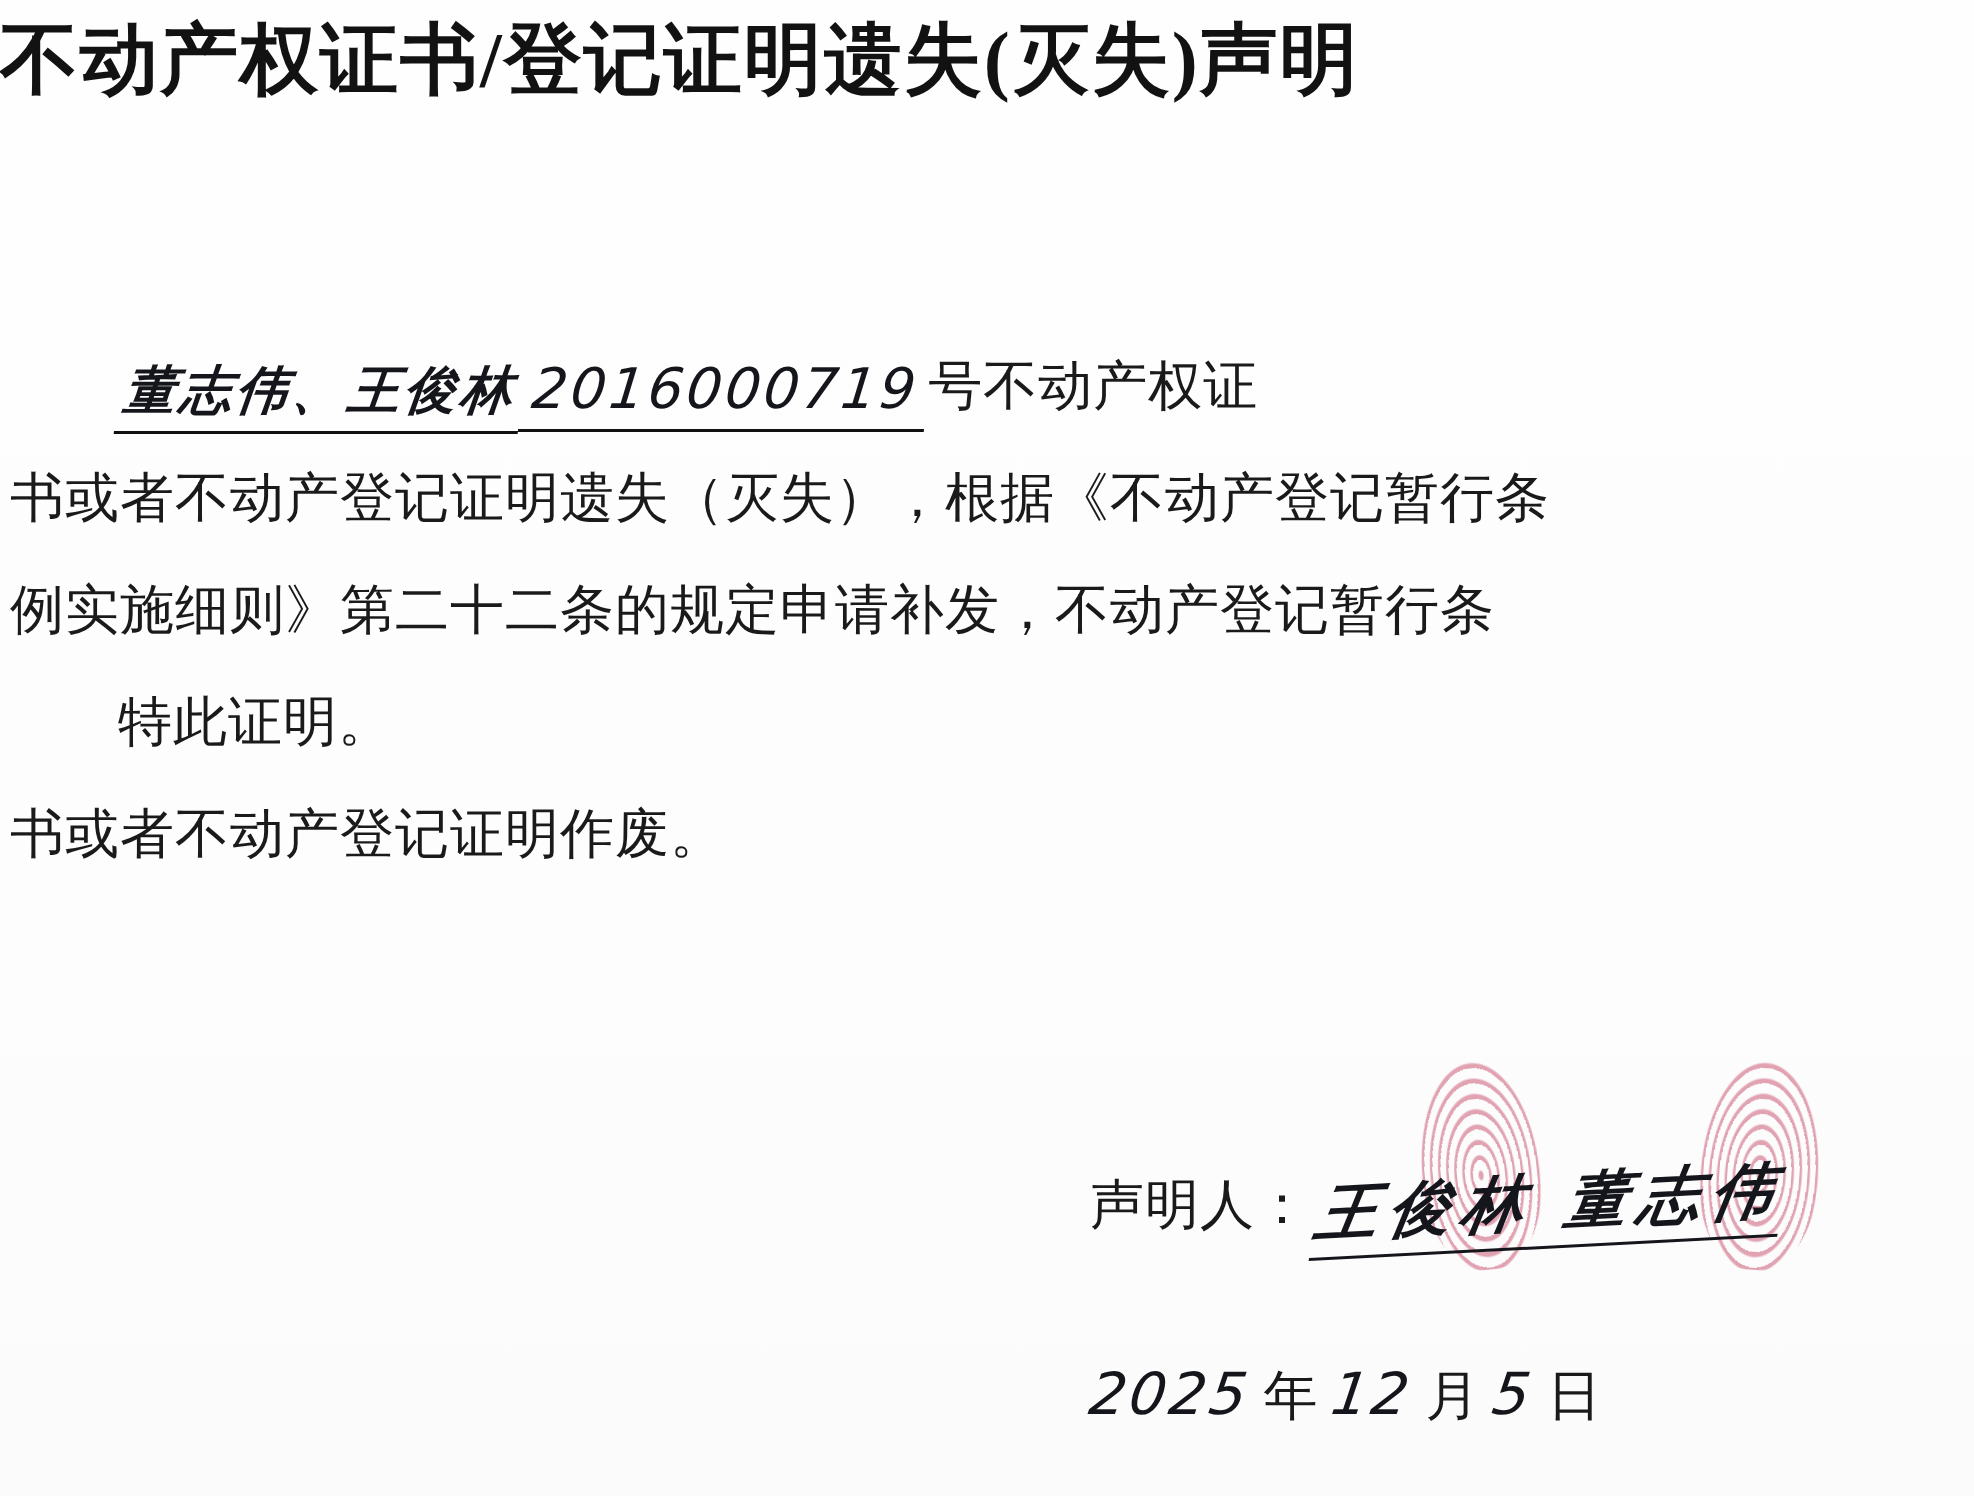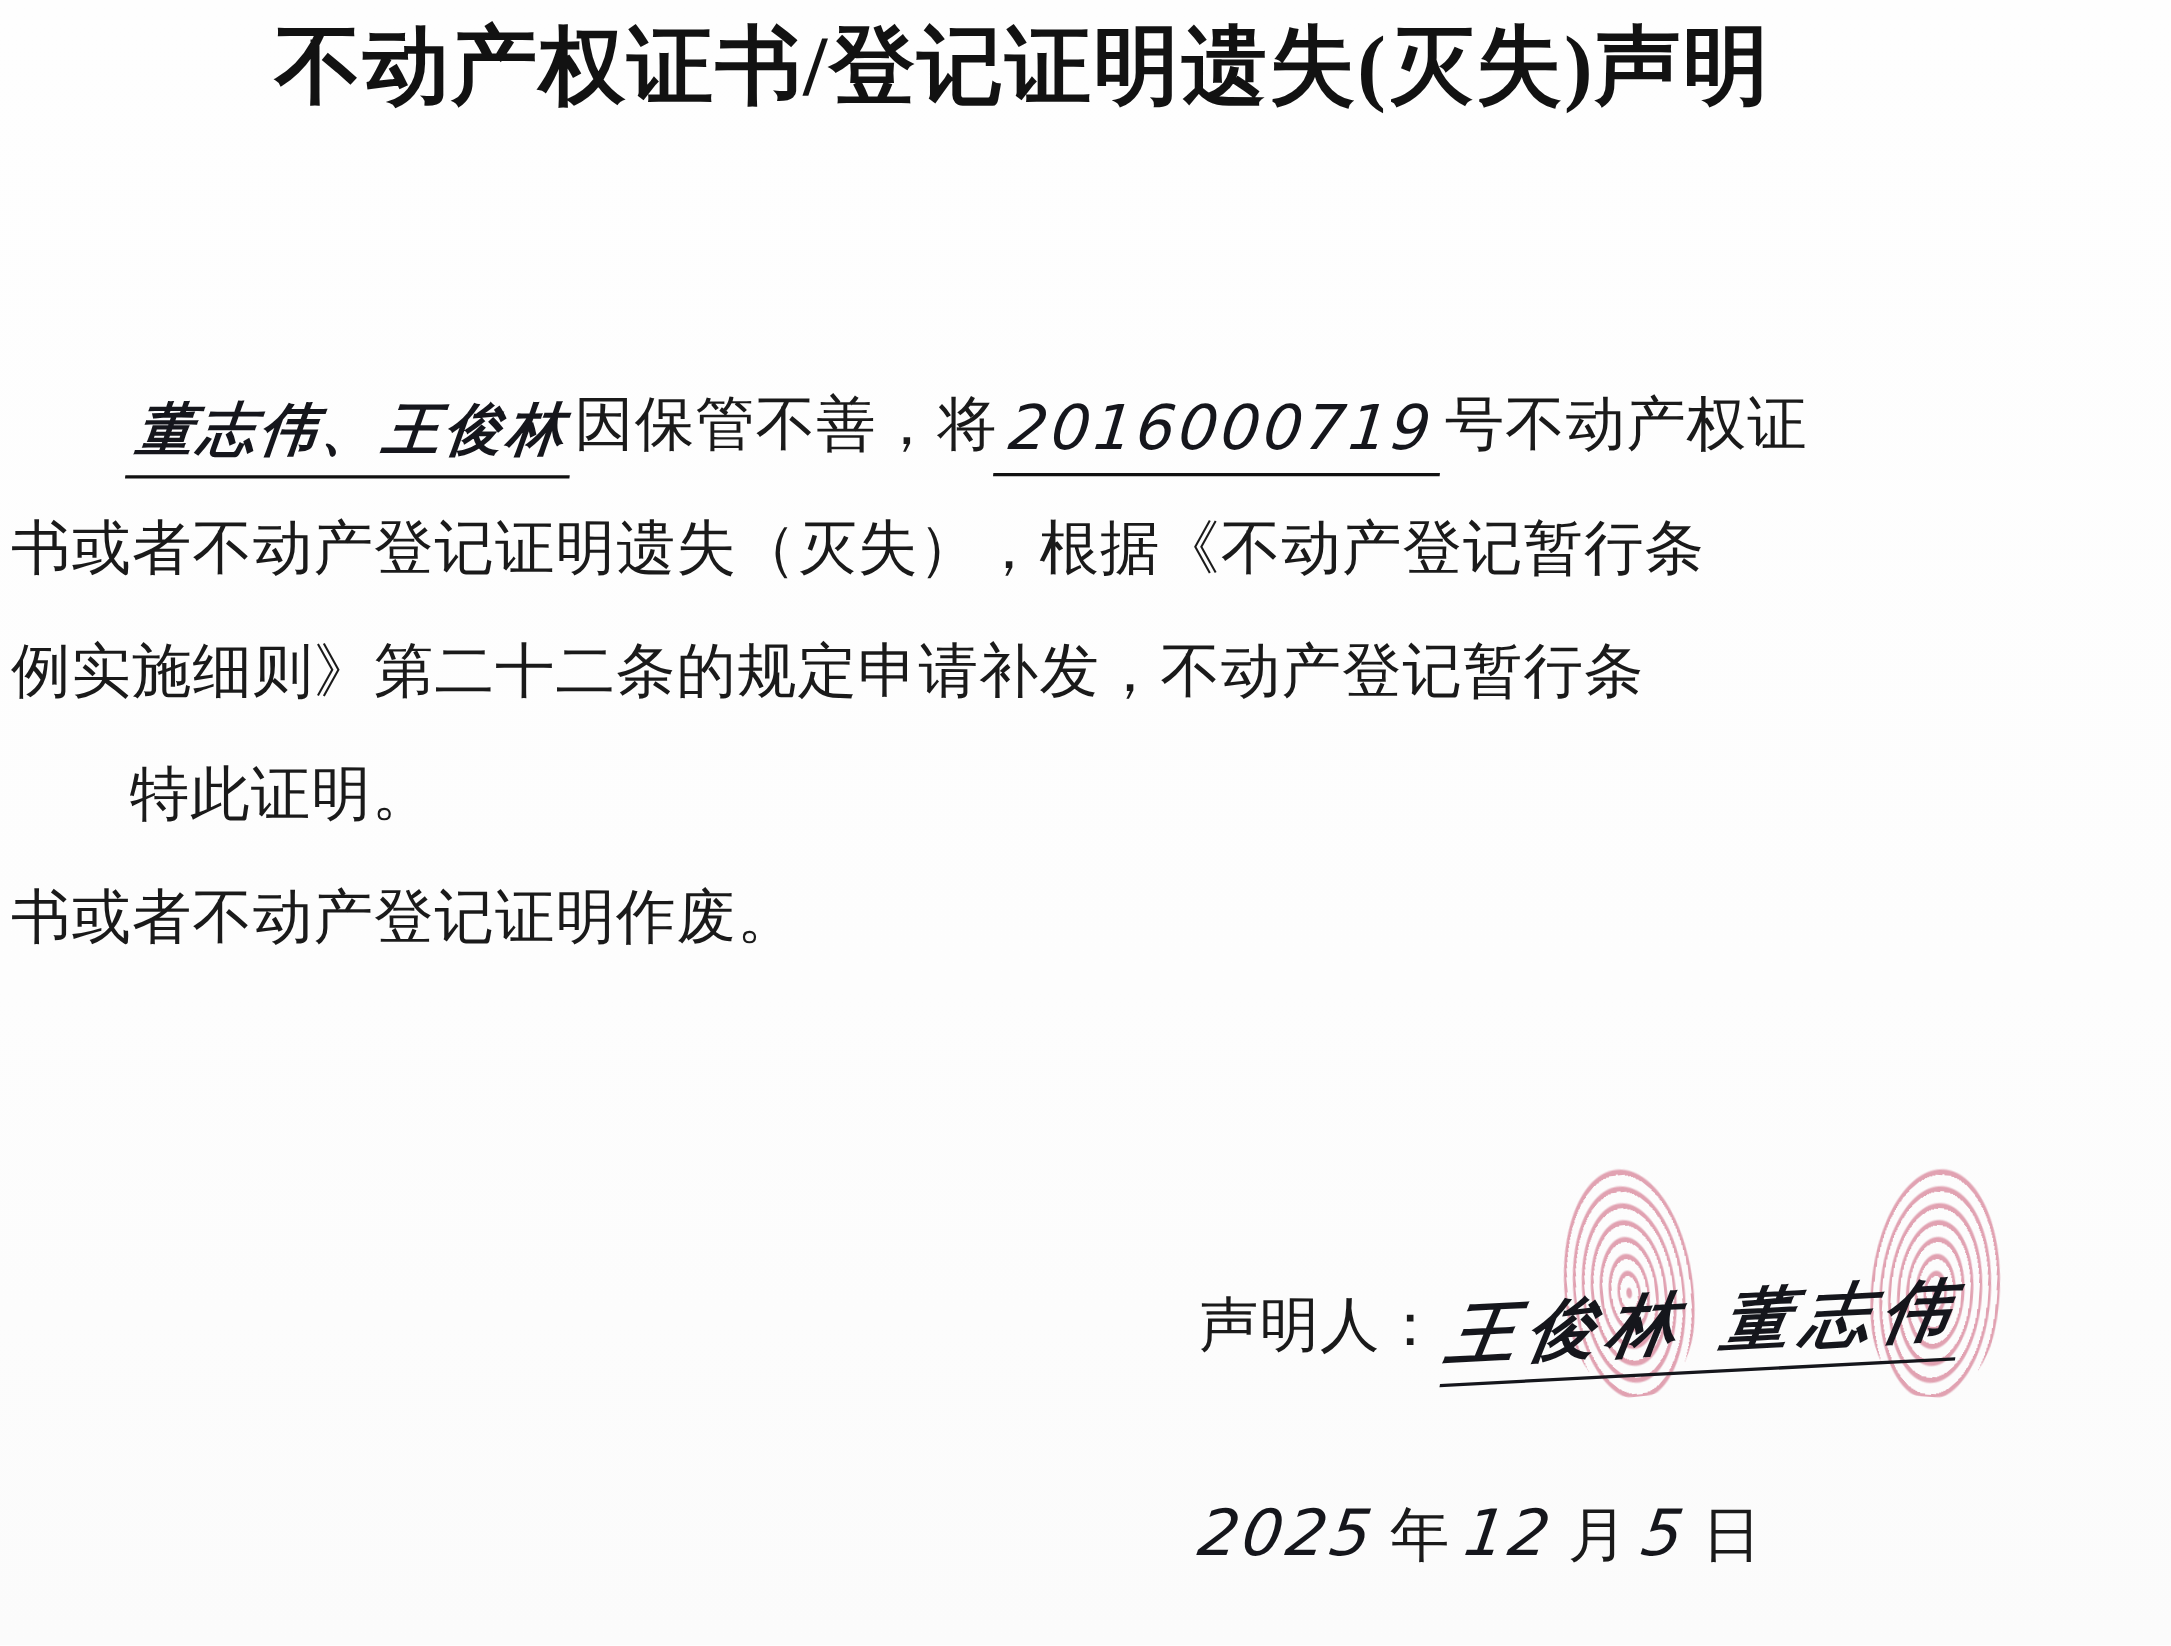--- a/index.html
+++ b/index.html
@@ -20,21 +20,21 @@
     background: linear-gradient(180deg, #fefefe 0%, #fdfdfd 60%, #fbfbfb 100%);
     box-sizing: border-box;
   }
 
   
   .title {
     position: absolute;
     top: 8px;
     left: 0;
     width: 1860px;
-    text-align: center;
+    text-align: left;
     font-family: "Liberation Serif", serif;
     font-weight: bold;
     font-size: 78px;
     letter-spacing: 2px;
     color: #121212;
     white-space: nowrap;
   }
 
   
   .body-block {
@@ -164,21 +164,20 @@
 
 <div class="page">
 
   <div class="title">不动产权证书/登记证明遗失(灭失)声明</div>
 
   <div class="body-block">
 
     <div class="line">
       <span class="indent"></span>
       <span class="hand hand-names">董志伟、王俊林</span>
-      <span>因保管不善，将</span>
       <span class="hand hand-number">2016000719</span>
       <span>号不动产权证</span>
     </div>
 
     <div class="line">书或者不动产登记证明遗失（灭失），根据《不动产登记暂行条</div>
 
     <div class="line">例实施细则》第二十二条的规定申请补发，不动产登记暂行条</div>
 
     <div class="line">
       <span class="indent"></span>

